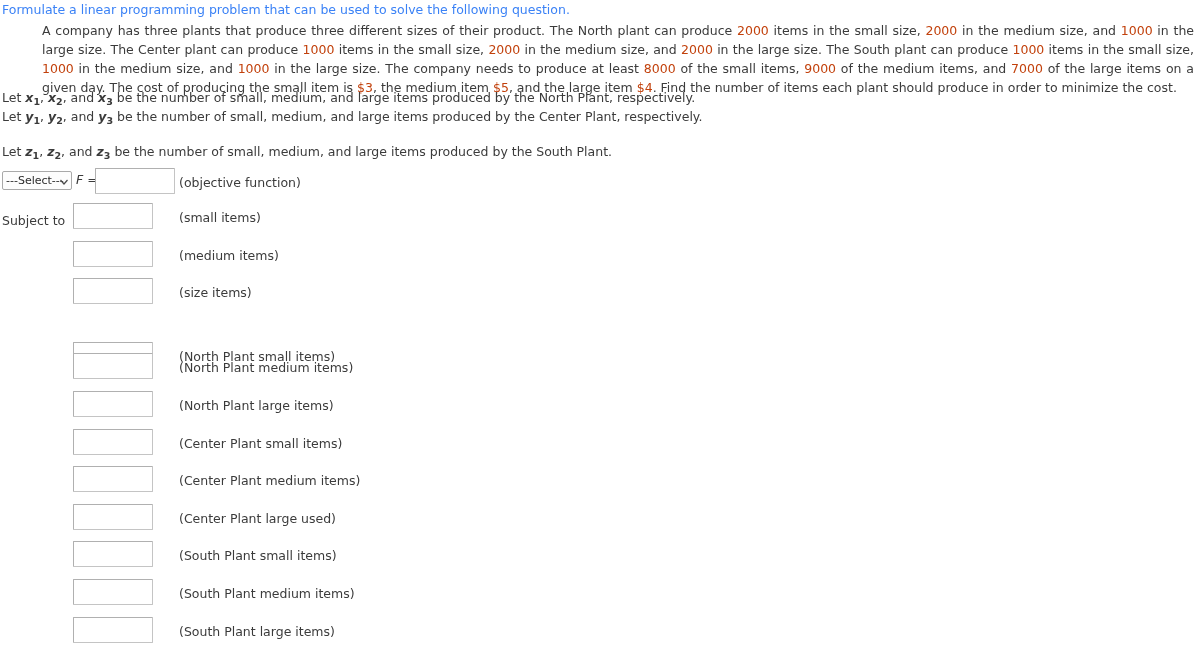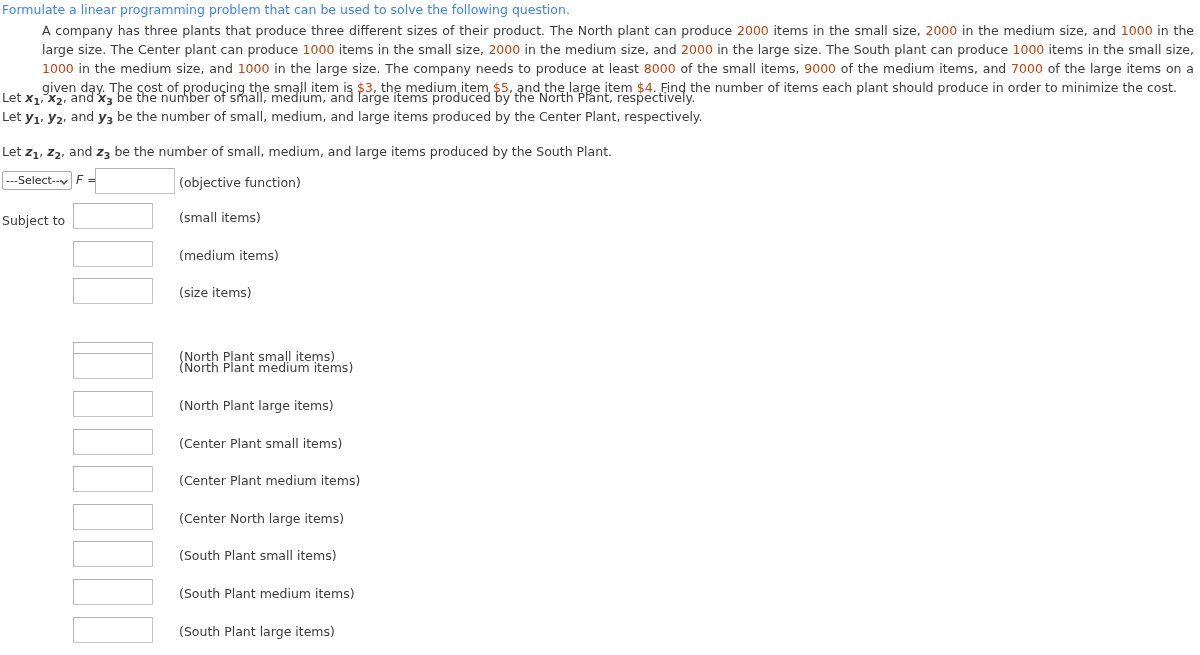--- a/index.html
+++ b/index.html
@@ -218,21 +218,21 @@
       <div class="constraint-row" style="top: 263px;">
         <input type="text" class="ans-box" style="">
         <div class="row-label">(Center Plant small items)</div>
       </div>
       <div class="constraint-row" style="top: 300.2px;">
         <input type="text" class="ans-box" style="">
         <div class="row-label">(Center Plant medium items)</div>
       </div>
       <div class="constraint-row" style="top: 337.8px;">
         <input type="text" class="ans-box" style="">
-        <div class="row-label">(Center North large items)</div>
+        <div class="row-label">(Center Plant large used)</div>
       </div>
       <div class="constraint-row" style="top: 375.4px;">
         <input type="text" class="ans-box" style="">
         <div class="row-label">(South Plant small items)</div>
       </div>
       <div class="constraint-row" style="top: 413px;">
         <input type="text" class="ans-box" style="">
         <div class="row-label">(South Plant medium items)</div>
       </div>
       <div class="constraint-row" style="top: 450.6px;">

